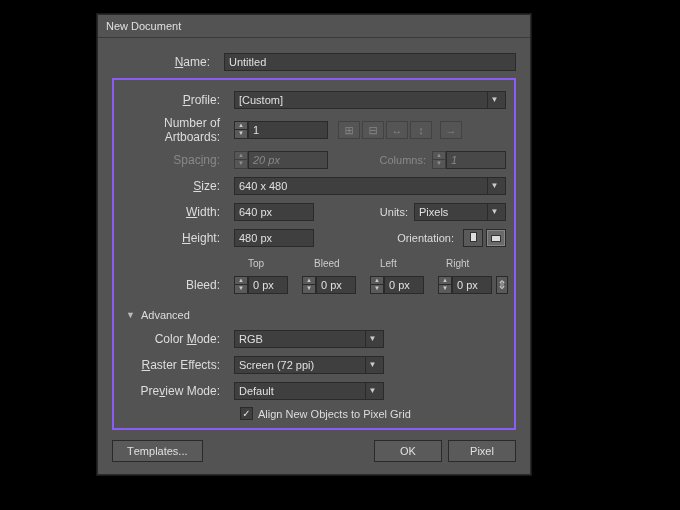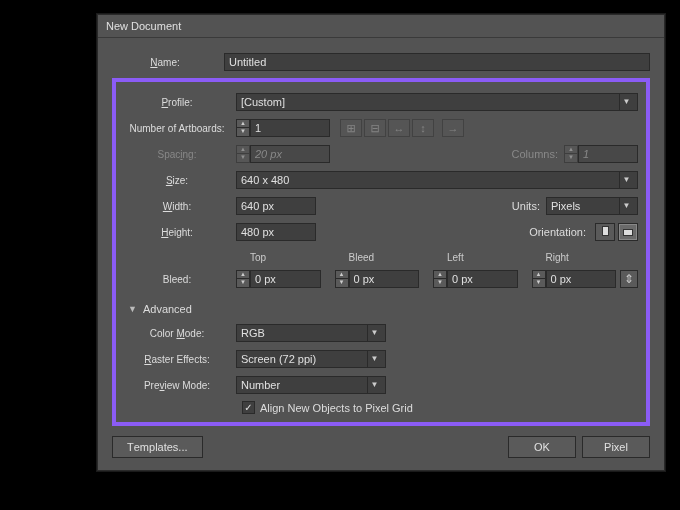--- a/index.html
+++ b/index.html
@@ -10,21 +10,21 @@
     color: #ccc;
     width: 680px;
     height: 510px;
     overflow: hidden;
     position: relative;
   }
   .dialog {
     position: absolute;
     left: 97px;
     top: 14px;
-    width: 568px;
+    width: 434px;
     background: #14b8a6;
     border: 1px solid #2a2a2a;
     box-shadow: 0 0 0 1px #1a1a1a;
   }
   .titlebar {
     background: #535353;
     border-bottom: 1px solid #3a3a3a;
     padding: 5px 8px;
     color: #e0e0e0;
     font-size: 11px;
@@ -34,24 +34,24 @@
     background: #535353;
   }
   .row {
     display: flex;
     align-items: center;
     margin-bottom: 6px;
     min-height: 20px;
   }
   .lbl {
     width: 112px;
-    text-align: center;
-    padding-right: 6px;
+    text-align: right;
+    padding-right: 14px;
     color: #ddd;
-    font-size: 10px;
+    font-size: 12px;
     flex-shrink: 0;
   }
   .lbl.dim { color: #888; }
   .lbl .u { text-decoration: underline; }
   .field {
     background: #3f3f3f;
     border: 1px solid #2a2a2a;
     color: #e0e0e0;
     height: 18px;
     padding: 0 4px;
@@ -93,21 +93,21 @@
     height: 8px;
     font-size: 6px;
     line-height: 7px;
     text-align: center;
     color: #ccc;
     cursor: pointer;
     background: #5a5a5a;
   }
   .stepper .up { border-bottom: 1px solid #2a2a2a; }
   .fieldset {
-    border: 4px solid #8b5cf6;
+    border: 2px solid #8b5cf6;
     padding: 10px 8px 8px 8px;
     margin-top: 4px;
   }
   .icon-btn {
     width: 22px;
     height: 18px;
     background: #5a5a5a;
     border: 1px solid #2a2a2a;
     margin-left: 2px;
     display: inline-flex;
@@ -361,21 +361,21 @@
         <div class="lbl"><span class="u">R</span>aster Effects:</div>
         <div class="select" style="width:150px">
           <span>Screen (72 ppi)</span>
           <span class="arrow">▼</span>
         </div>
       </div>
 
       <div class="row">
         <div class="lbl">Pre<span class="u">v</span>iew Mode:</div>
         <div class="select" style="width:150px">
-          <span>Number</span>
+          <span>Default</span>
           <span class="arrow">▼</span>
         </div>
       </div>
 
       <div class="checkbox-row">
         <span class="chk">✓</span>
         <span><span class="u">A</span>lign New Objects to Pixel Grid</span>
       </div>
 
     </div>

